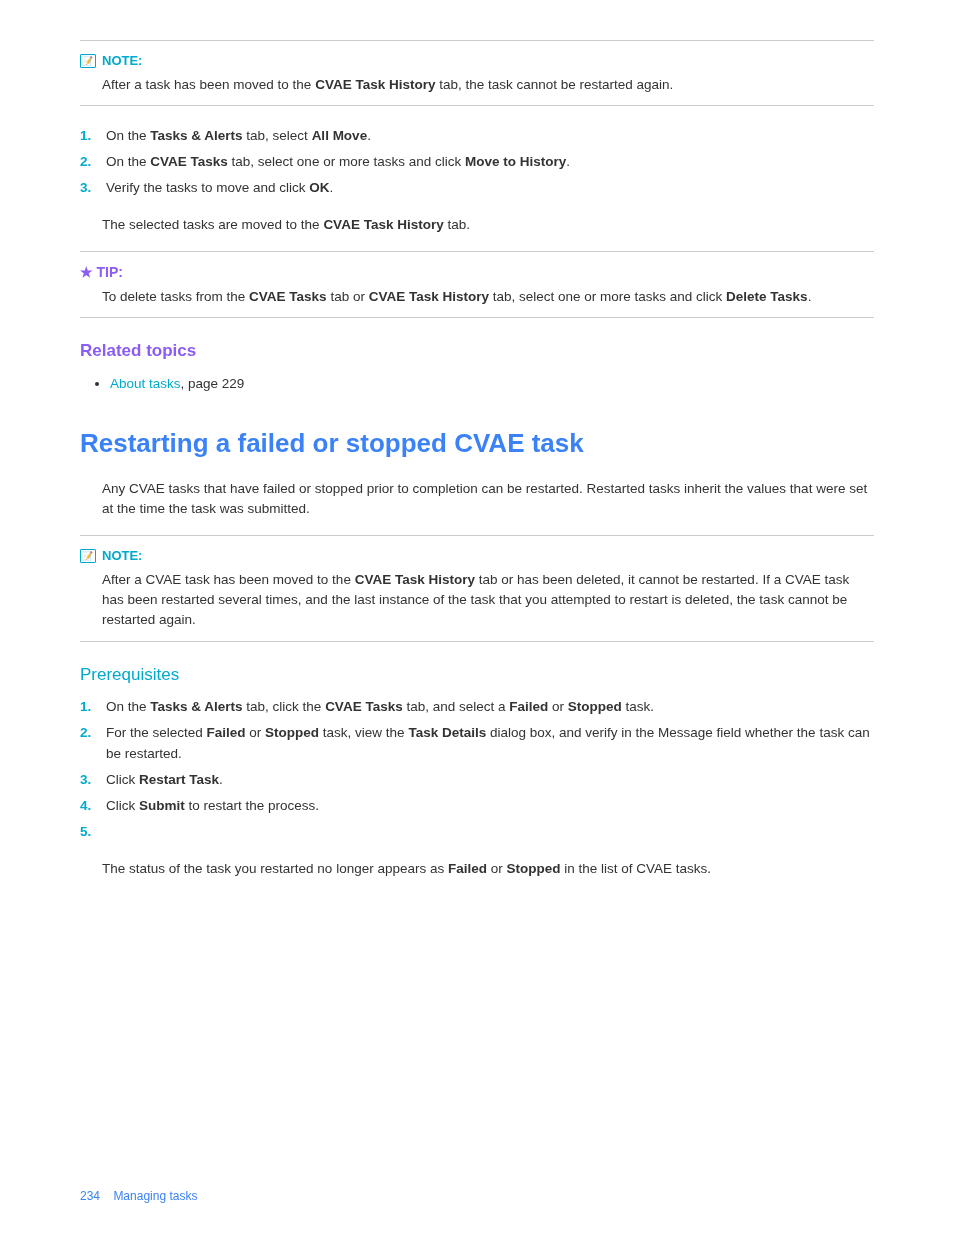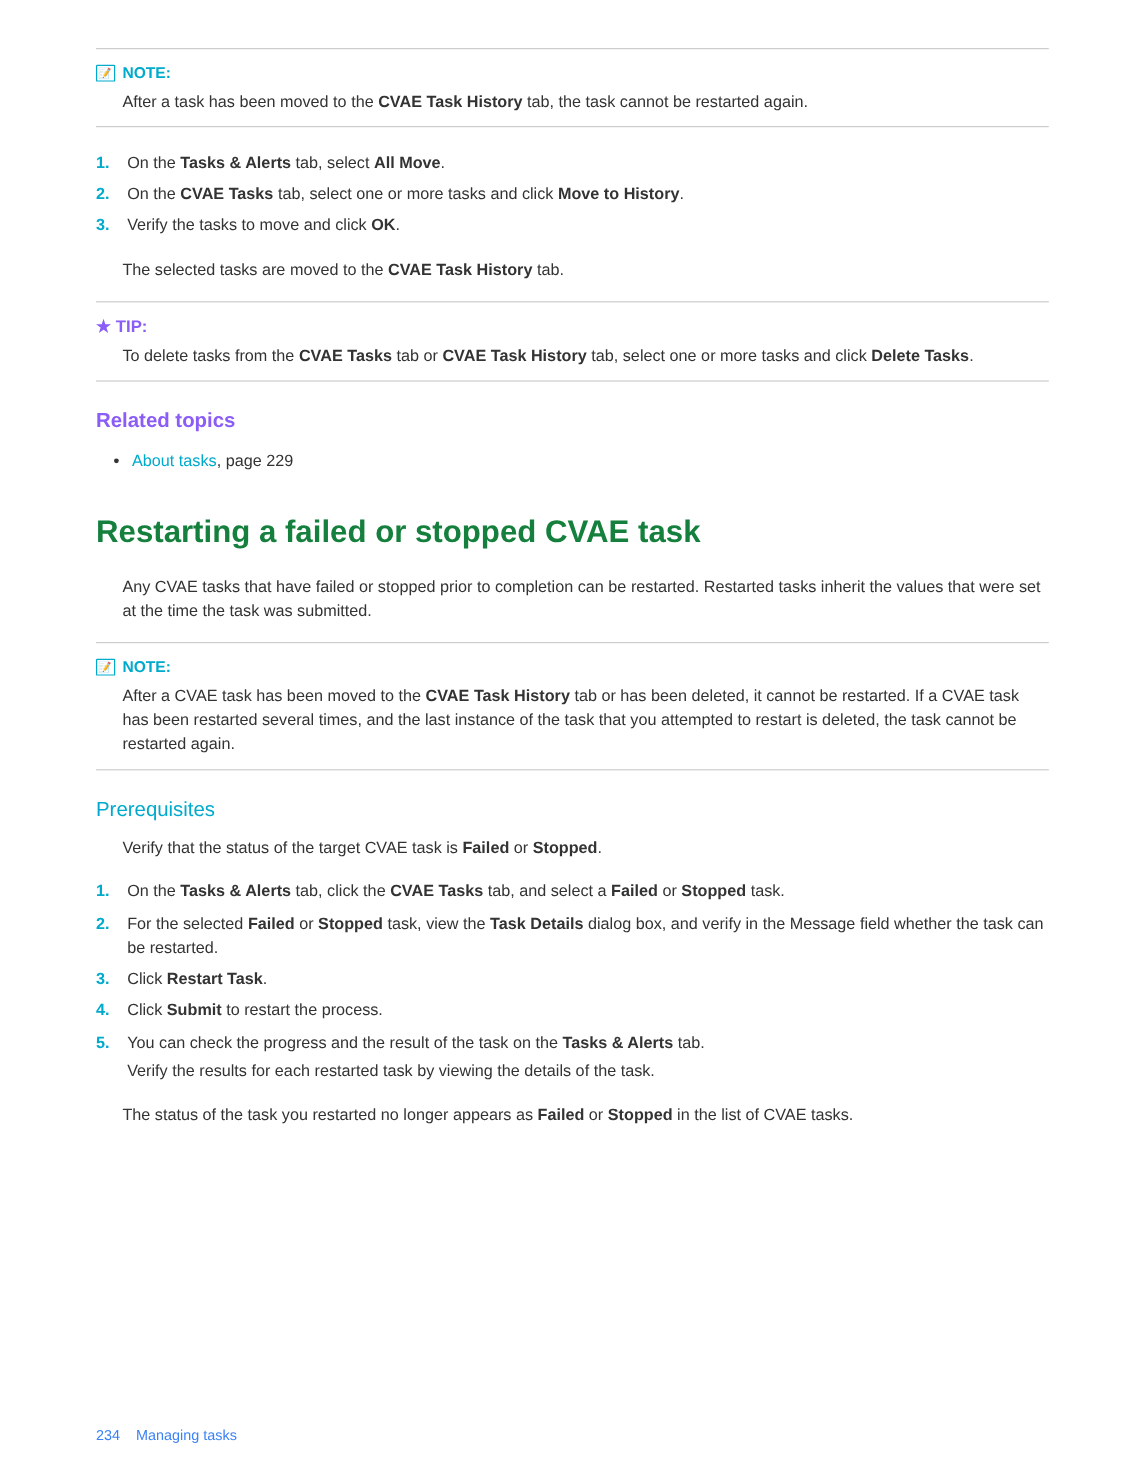--- a/index.html
+++ b/index.html
@@ -91,21 +91,21 @@
     .section-heading {
       color: #8b5cf6;
       font-size: 17px;
       font-weight: bold;
       margin-bottom: 10px;
       margin-top: 10px;
     }
 
     
     .main-heading {
-      color: #15803d;
+      color: #3b82f6;
       font-size: 26px;
       font-weight: bold;
       margin-bottom: 16px;
       margin-top: 30px;
       border-top: none;
       padding-top: 0;
     }
 
     
     .sub-heading {
@@ -238,47 +238,40 @@
       <span class="note-icon">📝</span>
       <span>NOTE:</span>
     </div>
     <div class="note-content indent">
       After a CVAE task has been moved to the <b>CVAE Task History</b> tab or has been deleted, it cannot be restarted. If a CVAE task has been restarted several times, and the last instance of the task that you attempted to restart is deleted, the task cannot be restarted again.
     </div>
   </div>
 
   <h2 class="sub-heading">Prerequisites</h2>
 
-  <p class="para indent">
-    Verify that the status of the target CVAE task is <b>Failed</b> or <b>Stopped</b>.
-  </p>
 
   <ol class="steps-blue">
     <li>
       <span class="step-num">1.</span>
       <span>On the <b>Tasks &amp; Alerts</b> tab, click the <b>CVAE Tasks</b> tab, and select a <b>Failed</b> or <b>Stopped</b> task.</span>
     </li>
     <li>
       <span class="step-num">2.</span>
       <span>For the selected <b>Failed</b> or <b>Stopped</b> task, view the <b>Task Details</b> dialog box, and verify in the Message field whether the task can be restarted.</span>
     </li>
     <li>
       <span class="step-num">3.</span>
       <span>Click <b>Restart Task</b>.</span>
     </li>
     <li>
       <span class="step-num">4.</span>
       <span>Click <b>Submit</b> to restart the process.</span>
     </li>
     <li>
       <span class="step-num">5.</span>
-      <span>
-        You can check the progress and the result of the task on the <b>Tasks &amp; Alerts</b> tab.<br>
-        <span style="display:block; padding-left: 0; margin-top:4px;">Verify the results for each restarted task by viewing the details of the task.</span>
-      </span>
     </li>
   </ol>
 
   <p class="para indent">
     The status of the task you restarted no longer appears as <b>Failed</b> or <b>Stopped</b> in the list of CVAE tasks.
   </p>
 
   <div class="footer">
     <span>234</span>&nbsp;&nbsp;&nbsp;&nbsp;<span>Managing tasks</span>
   </div>

